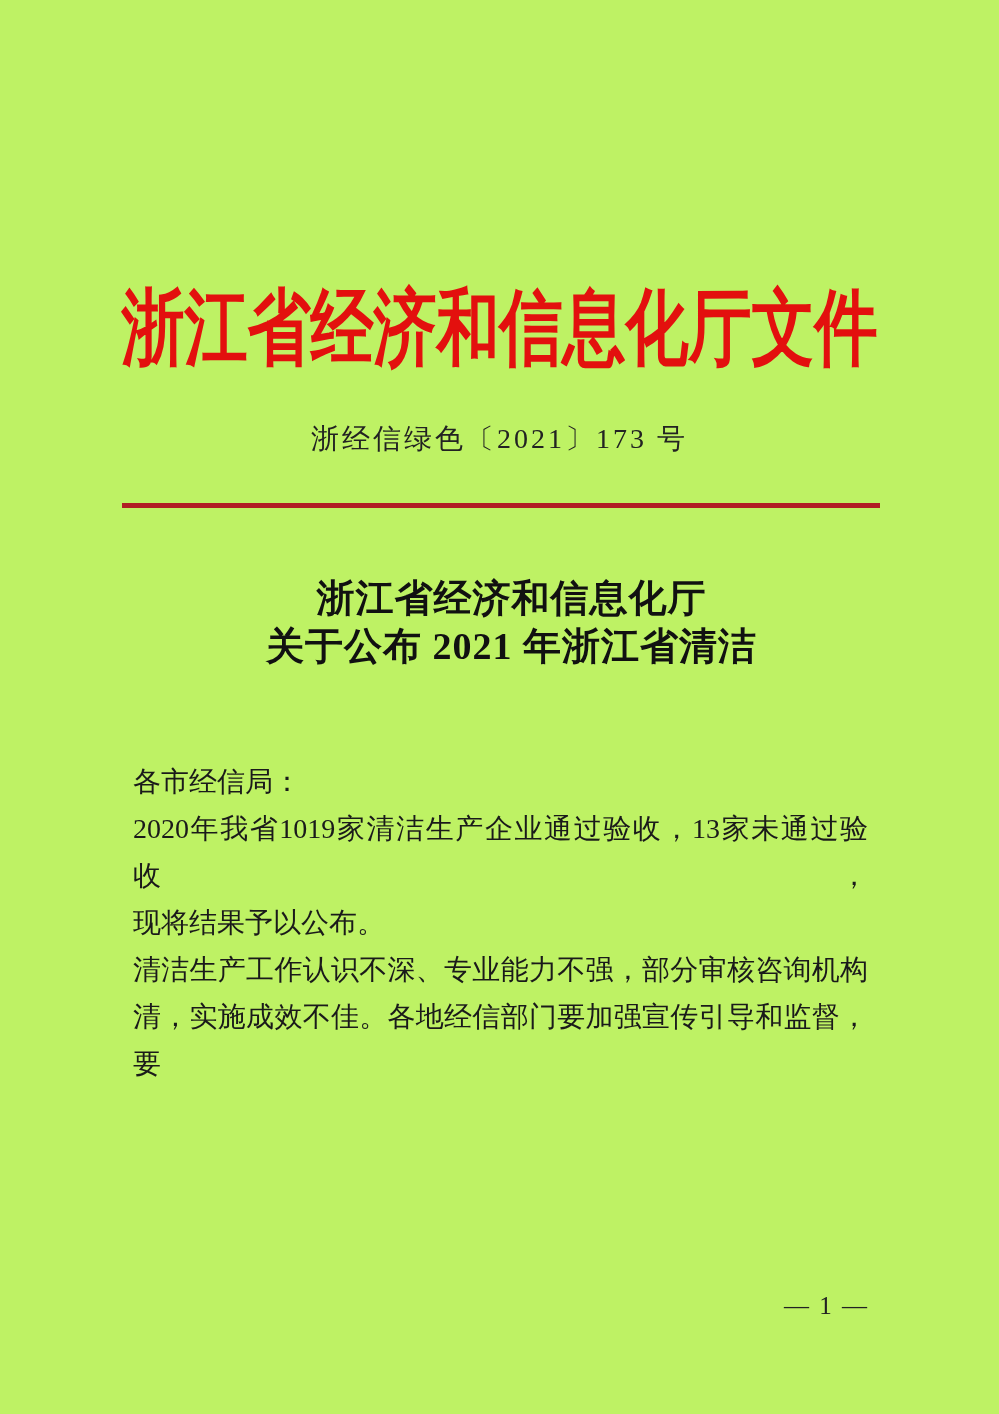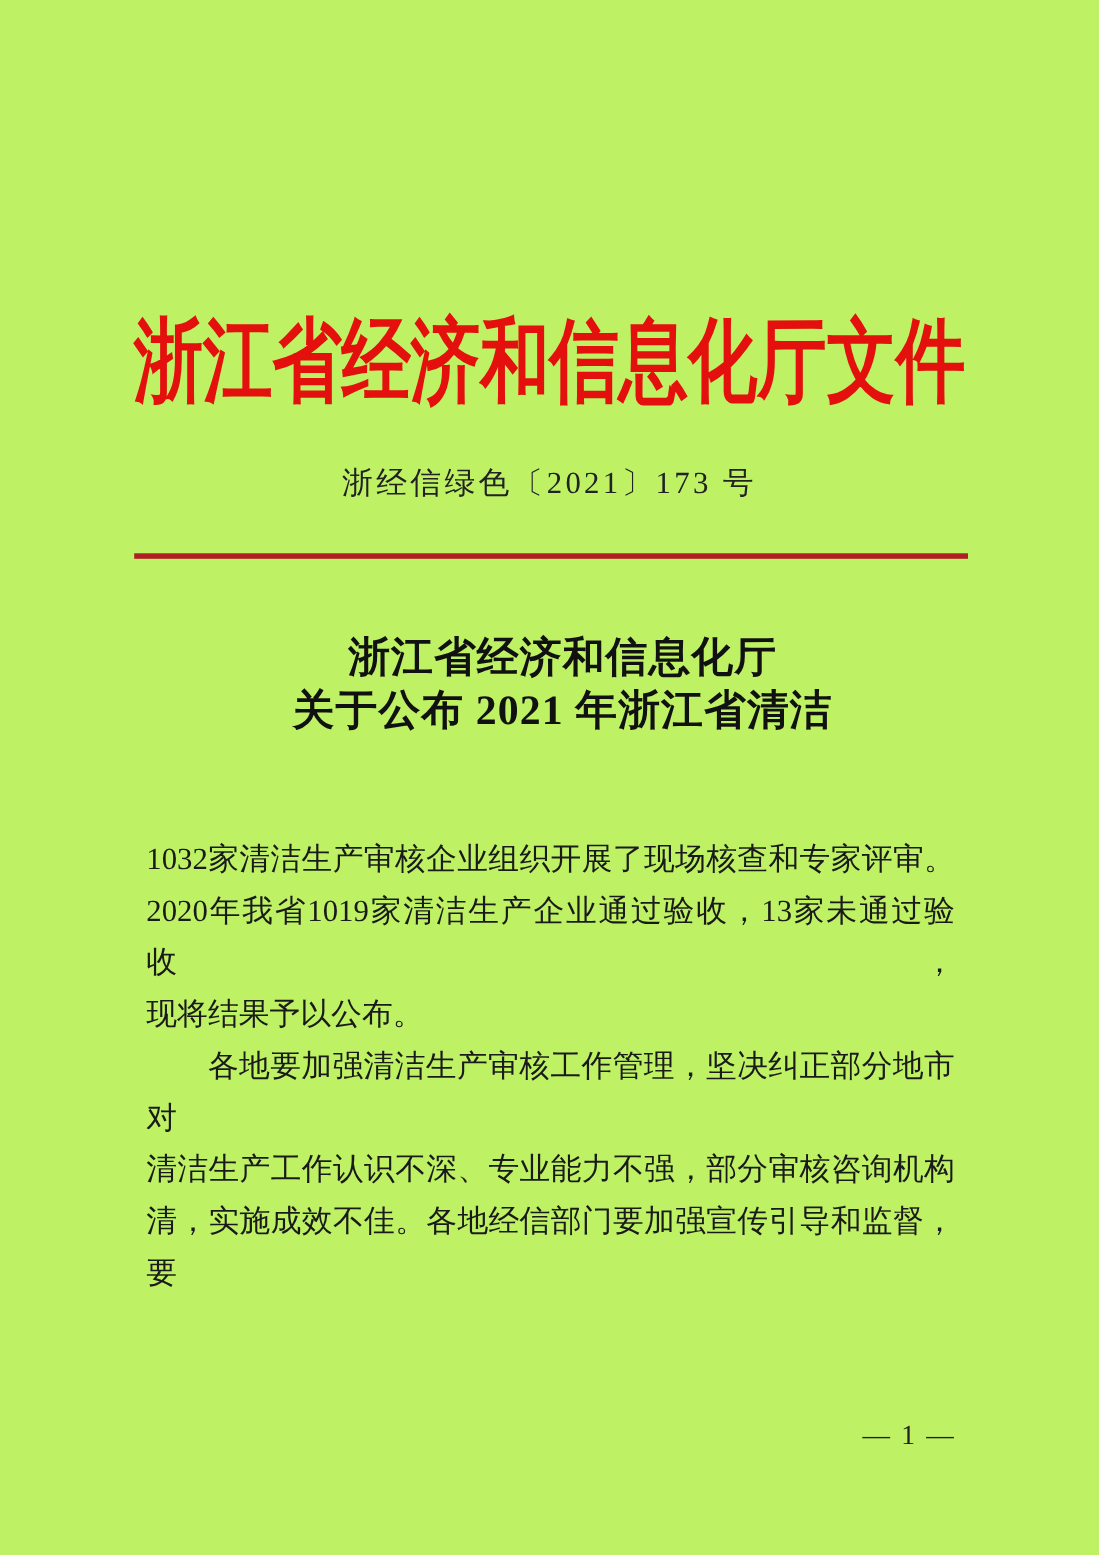--- a/index.html
+++ b/index.html
@@ -109,24 +109,23 @@
   <div class="doc-number">浙经信绿色〔2021〕173 号</div>
 
   <div class="red-divider"></div>
 
   <div class="doc-title">
     <div>浙江省经济和信息化厅</div>
     <div>关于公布 2021 年浙江省清洁</div>
   </div>
 
   <div class="body-block">
-    <div class="body-line fill">1032家清洁生产审核企业组织开展了现场核查和专家评审。</div>
+    <div class="body-line">各市经信局：</div>
     <div class="body-line fill">2020年我省1019家清洁生产企业通过验收，13家未通过验收，</div>
     <div class="body-line">现将结果予以公布。</div>
-    <div class="body-line indent fill">各地要加强清洁生产审核工作管理，坚决纠正部分地市对</div>
     <div class="body-line fill">清洁生产工作认识不深、专业能力不强，部分审核咨询机构</div>
     <div class="body-line fill">清，实施成效不佳。各地经信部门要加强宣传引导和监督，要</div>
 
   </div>
 
   <div class="page-number">— 1 —</div>
 
 </div>
 
 </body></html>

